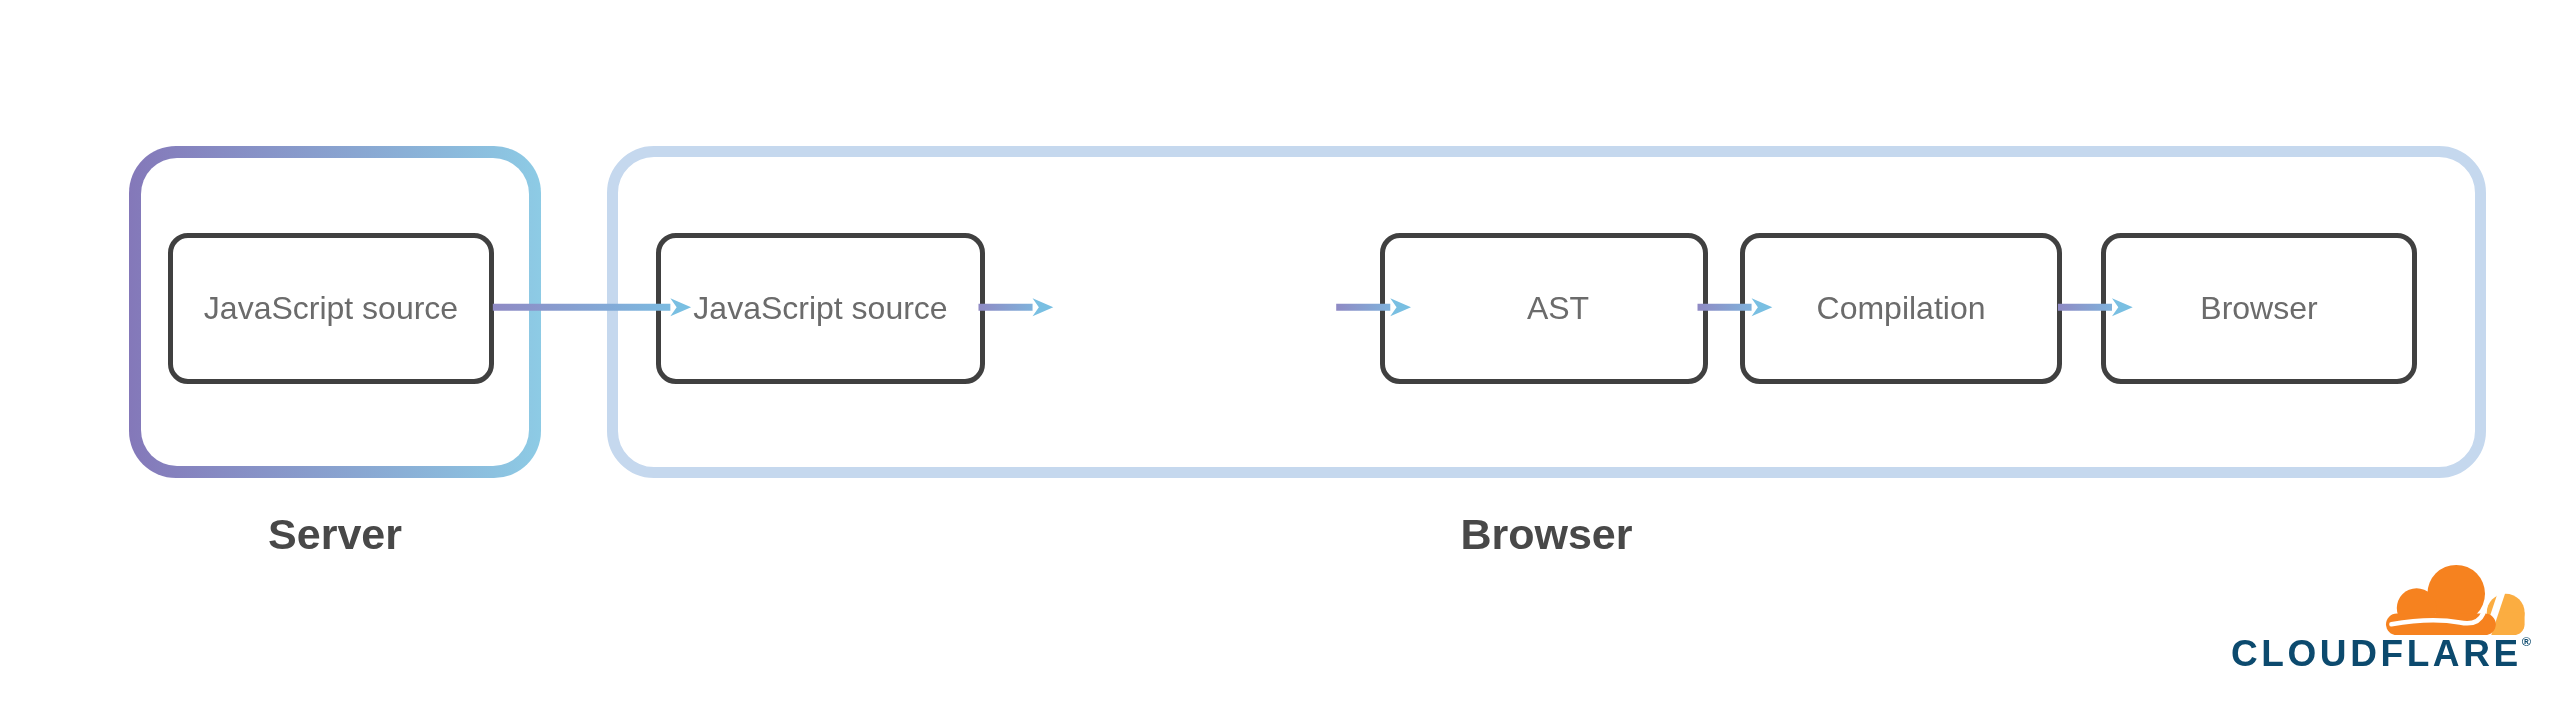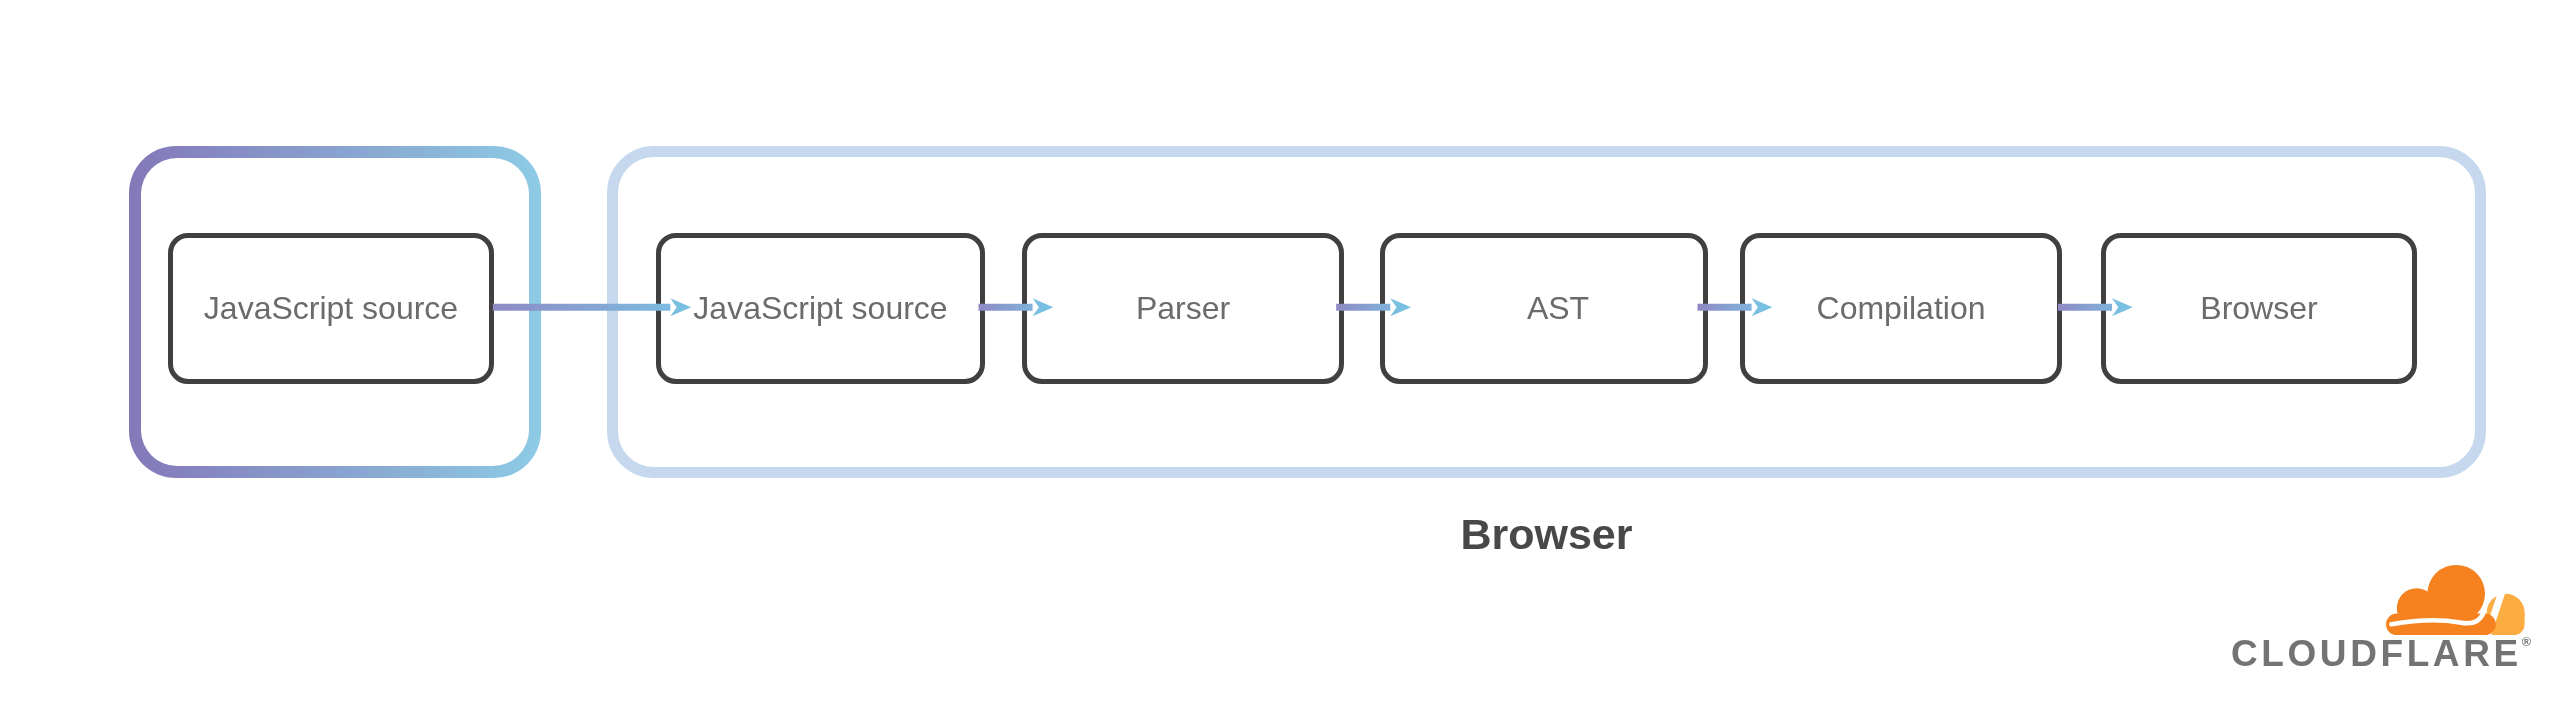--- a/index.html
+++ b/index.html
@@ -78,49 +78,47 @@
     z-index: 2;
   }
   .logo-wordmark {
     position: absolute;
     left: 2223px; top: 633px;
     width: 316px;
     text-align: center;
     font-size: 37px;
     font-weight: bold;
     letter-spacing: 3.6px;
-    color: #737373;
+    color: #0c4a6e;
     white-space: nowrap;
     z-index: 2;
   }
   .logo-wordmark sup {
     font-size: 12.6px;
     letter-spacing: 0;
     vertical-align: 20px;
   }
 </style>
 </head>
 <body>
 
 <div class="canvas">
 
   <div class="grad-container">
     <div class="grad-container-inner"></div>
   </div>
   <div class="node" style="left:168px; width:326px;">
     <span>JavaScript source</span>
   </div>
+  <div class="sec-label" style="left:129px; width:412px;">Server</div>
 
   <div class="browser-container"></div>
 
   <div class="node" style="left:656px; width:329px;">
     <span>JavaScript source</span>
-  </div>
-  <div class="node" style="left:1022px; width:322px;">
-    <span>Parser</span>
   </div>
   <div class="node" style="left:1380px; width:328px;padding-left:28px;">
     <span>AST</span>
   </div>
   <div class="node" style="left:1740px; width:322px;">
     <span>Compilation</span>
   </div>
   <div class="node" style="left:2101px; width:316px;">
     <span>Browser</span>
   </div>

